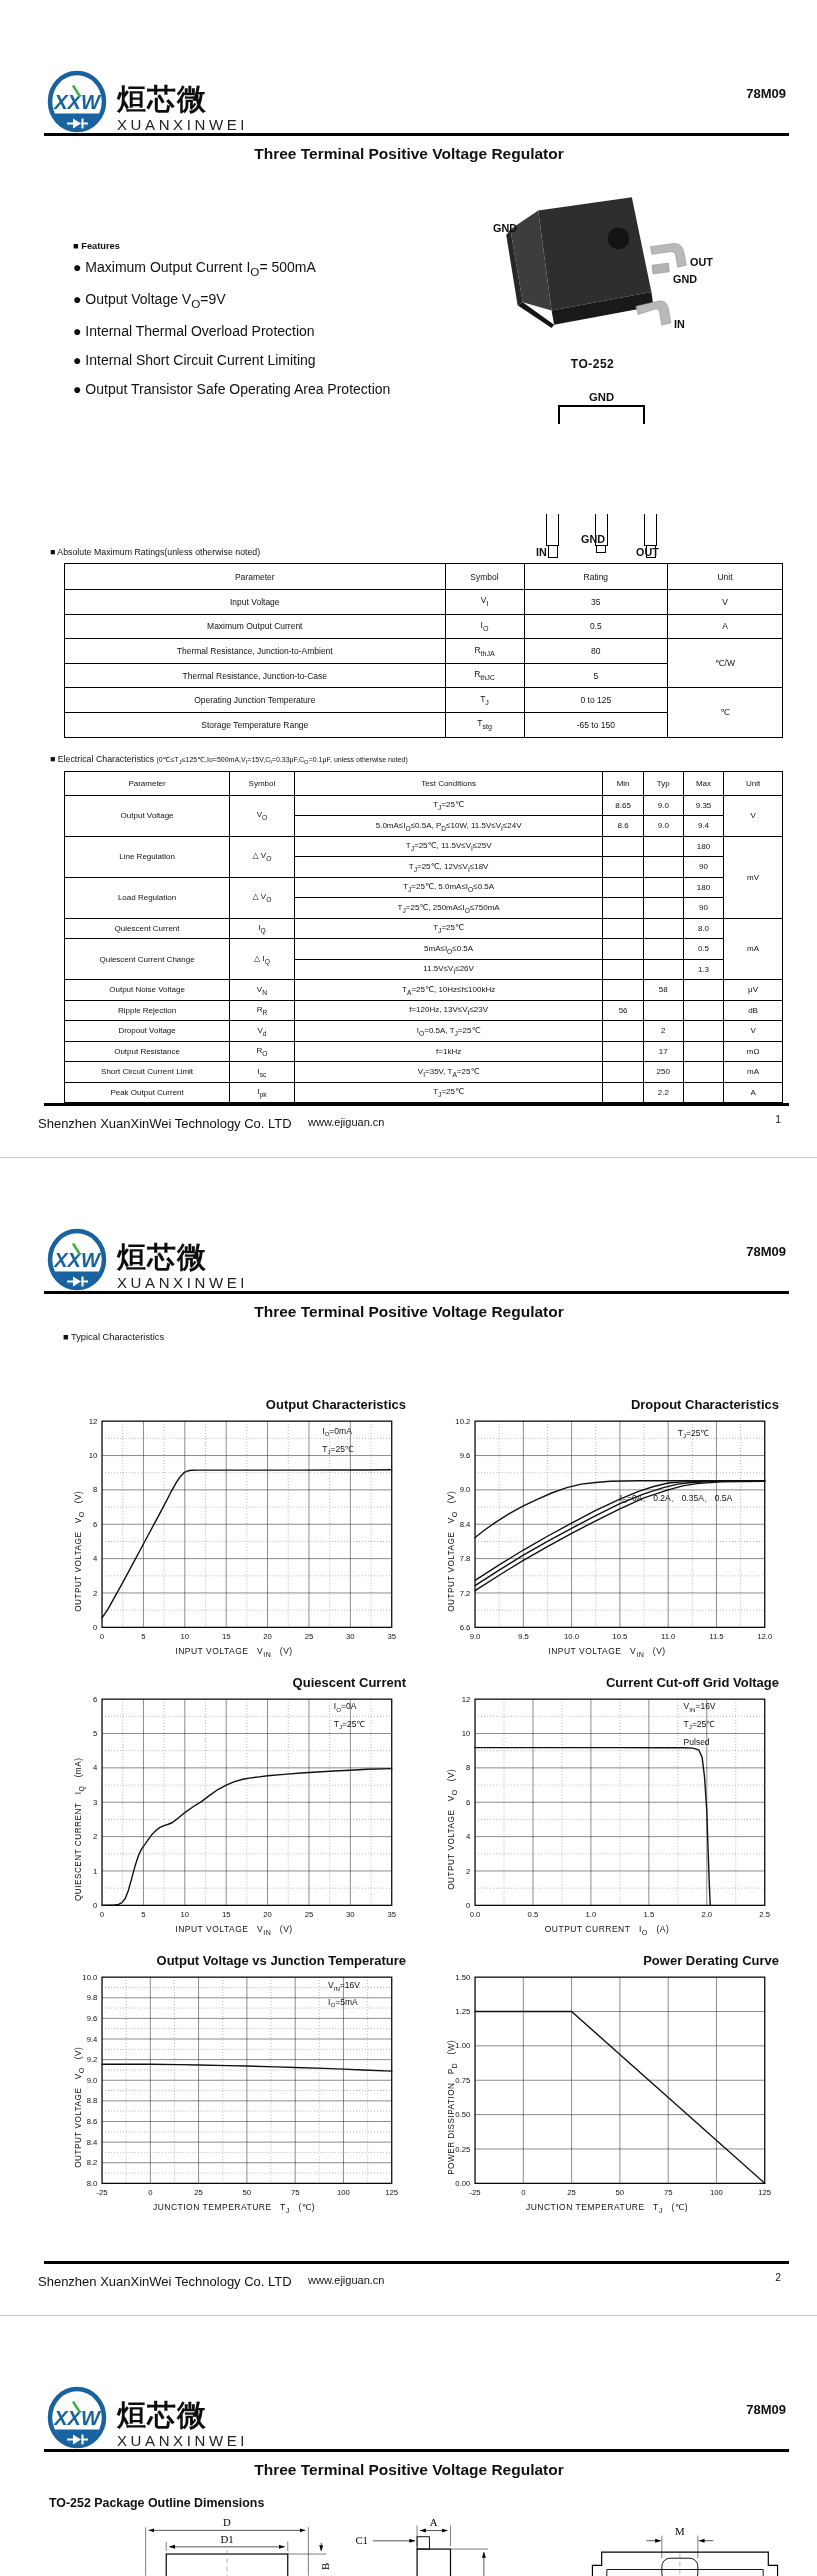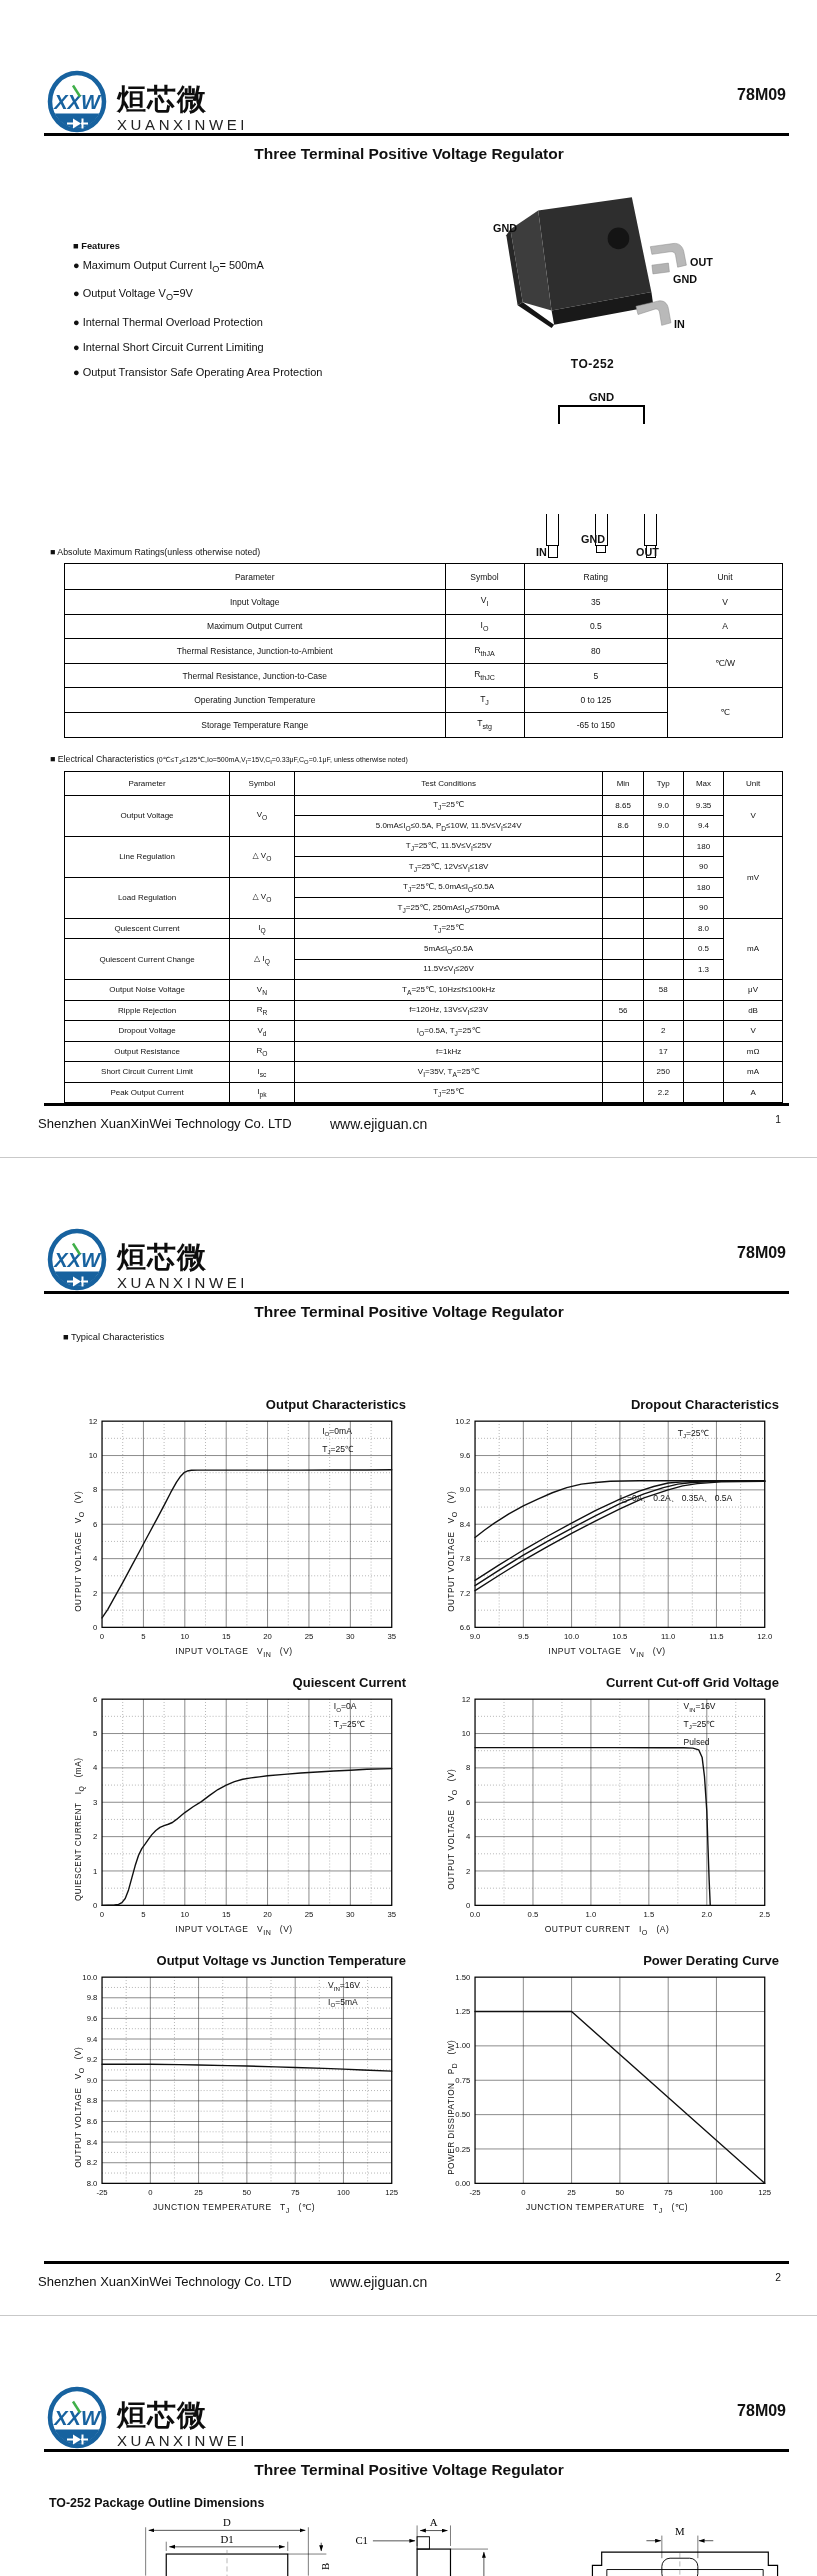--- a/index.html
+++ b/index.html
@@ -6,32 +6,32 @@
   .sheet{width:818px;margin:0 auto;background:#fff;font-family:"Liberation Sans","DejaVu Sans",sans-serif;color:#111;}
   .page{position:relative;width:818px;height:1157px;background:#fff;overflow:hidden;}
   .page + .page{border-top:1px solid #c9c9c9;}
 
   
   .logo{position:absolute;left:47px;top:70px;display:flex;align-items:flex-end;}
   .logo-mark{width:60px;height:63px;}
   .logo-txt{margin-left:10px;margin-top:4.1px;}
   .logo-cn{font-size:29px;font-weight:bold;line-height:1.05;color:#0d0d0d;letter-spacing:1px;font-family:"DejaVu Sans",sans-serif;}
   .logo-en{font-size:15px;letter-spacing:3.6px;color:#222;margin-top:1.5px;}
-  .part{position:absolute;right:32px;top:86px;font-size:16px;font-weight:bold;}
+  .part{position:absolute;right:32px;top:86px;font-size:13px;font-weight:bold;}
   .hrule{position:absolute;left:44px;right:29px;top:133px;height:3.1px;background:#000;}
   .doc-title{position:absolute;left:0;right:0;top:145px;text-align:center;font-size:15.5px;font-weight:bold;}
   .frule{position:absolute;left:44px;right:29px;top:1103px;height:2.6px;background:#000;}
   .fcompany{position:absolute;left:38px;top:1116px;font-size:13px;}
-  .fsite{position:absolute;left:330px;top:1116px;font-size:14px;}
+  .fsite{position:absolute;left:308px;top:1116px;font-size:11px;}
   .fpage{position:absolute;right:37px;top:1114px;font-size:10.3px;}
 
   
   .features{position:absolute;left:73px;top:241px;width:371px;}
   .sec-h{font-size:9.3px;font-weight:bold;margin-bottom:8.2px;}
-  .feat-item{font-size:11px;margin-bottom:13px;}
+  .feat-item{font-size:14px;margin-bottom:13px;}
   .pkg3d{position:absolute;left:461px;top:190px;width:247px;height:157px;}
   .pkg3d svg{width:100%;height:100%;}
   .pkg-lbl{position:absolute;font-size:10.8px;font-weight:bold;color:#0c0c0c;}
   .to252{position:absolute;left:536px;top:357px;width:113px;text-align:center;font-size:12px;font-weight:bold;letter-spacing:0.5px;}
   .topview{position:absolute;left:509px;top:391px;width:185px;height:173px;}
   .tv-gnd{position:absolute;left:0;right:0;top:0;text-align:center;font-size:11.3px;font-weight:bold;}
   .tv-tab{position:absolute;left:49px;top:14px;width:87px;height:18.5px;border:2.1px solid #000;border-bottom:none;box-sizing:border-box;}
   .tv-body{position:absolute;left:23px;top:31px;width:138px;height:92px;border:2.1px solid #000;box-sizing:border-box;display:flex;align-items:center;justify-content:center;font-size:14px;font-weight:bold;color:#333;}
   .tv-leg{position:absolute;top:123px;width:13.4px;height:32px;border:1.5px solid #000;border-top:none;box-sizing:border-box;}
   .tv-foot{position:absolute;top:154px;width:10.3px;height:13.4px;border:1.5px solid #000;border-top:none;box-sizing:border-box;}

